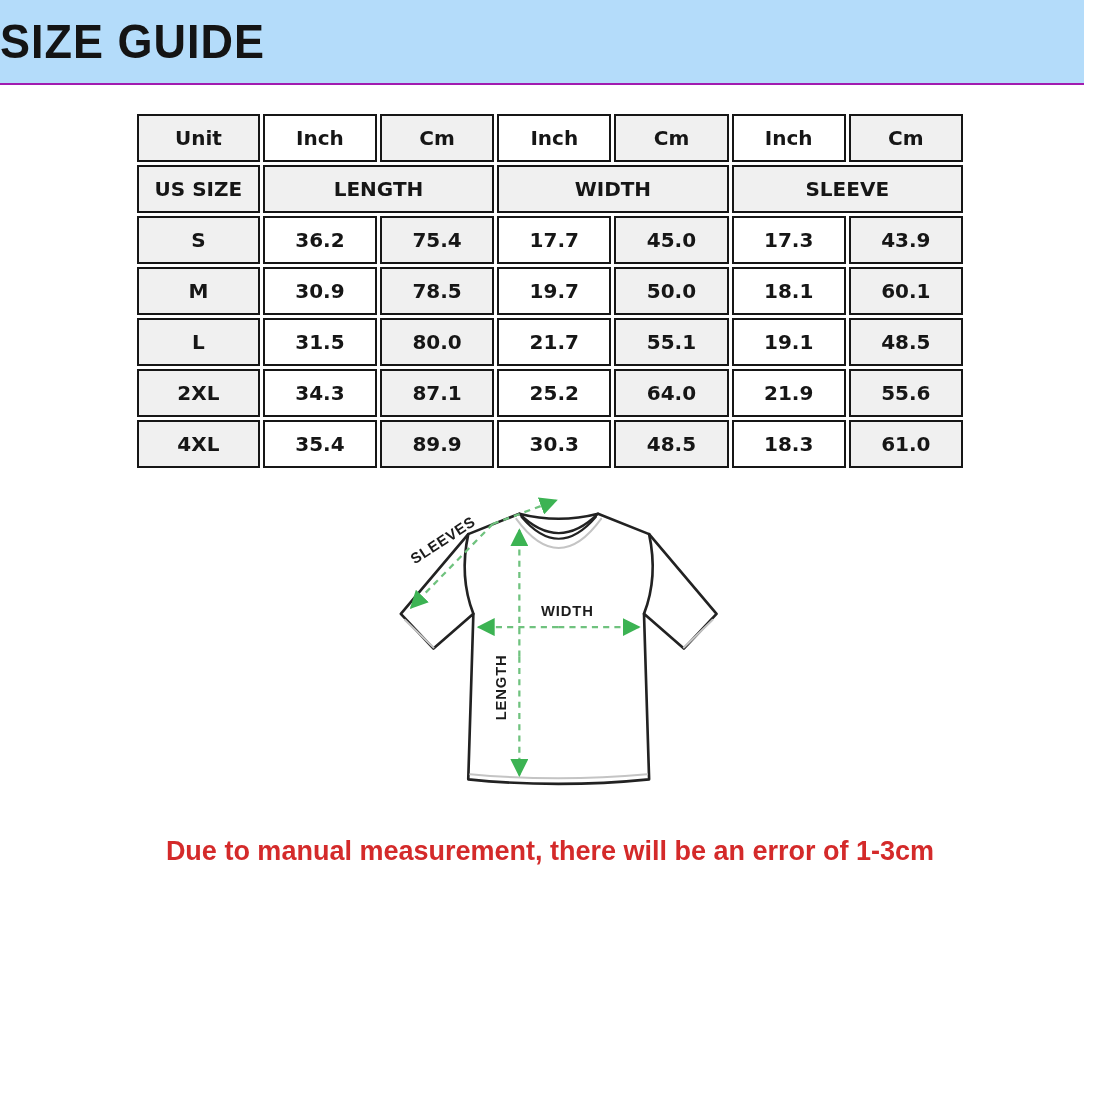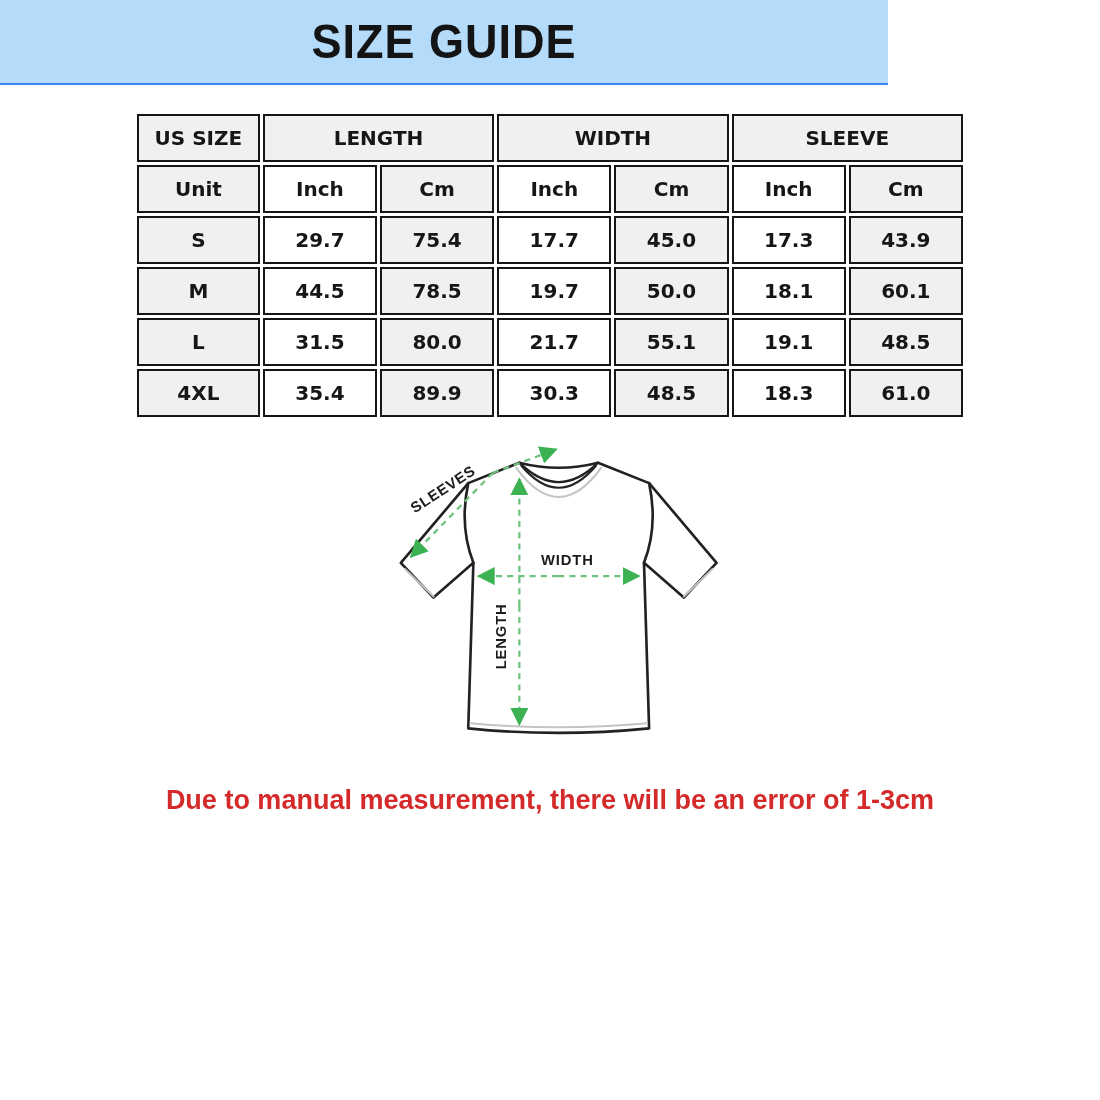--- a/index.html
+++ b/index.html
@@ -4,24 +4,24 @@
 <style>
   * { box-sizing: border-box; }
   html, body { margin: 0; padding: 0; }
   body {
     width: 1100px; height: 1100px; overflow: hidden;
     background: #ffffff;
     font-family: "DejaVu Sans", "Liberation Sans", sans-serif;
   }
   
   .banner {
-    width: 888px; height: 85px;
+    width: 1084px; height: 85px;
     background: #b4dcfa;
-    border-bottom: 2px solid #3b82f6;
-    display: flex; align-items: center; justify-content: center;
+    border-bottom: 2px solid #a21caf;
+    display: flex; align-items: center; 
   }
   .banner h1 {
     margin: 0; color: #141414;
     font-family: "Liberation Sans", sans-serif;
     font-weight: 800; font-size: 45px; letter-spacing: 1px;
     transform: scaleY(1.08);
   }
   
   .table-wrap { width: 1100px; display: flex; justify-content: center; }
   table.size-table {
@@ -66,62 +66,71 @@
       <col class="c-size">
         <col>
         <col>
         <col>
         <col>
         <col>
         <col>
     </colgroup>
     <thead>
       <tr>
-        <th class="shade">US SIZE</th>
-        <th class="shade" colspan="2">LENGTH</th>
-        <th class="shade" colspan="2">WIDTH</th>
-        <th class="shade" colspan="2">SLEEVE</th>
-      </tr>
-      <tr>
         <th class="shade">Unit</th>
         <th>Inch</th>
         <th class="shade">Cm</th>
         <th>Inch</th>
         <th class="shade">Cm</th>
         <th>Inch</th>
         <th class="shade">Cm</th>
       </tr>
+      <tr>
+        <th class="shade">US SIZE</th>
+        <th class="shade" colspan="2">LENGTH</th>
+        <th class="shade" colspan="2">WIDTH</th>
+        <th class="shade" colspan="2">SLEEVE</th>
+      </tr>
     </thead>
     <tbody>
       <tr>
         <td class="shade">S</td>
-        <td>29.7</td>
+        <td>36.2</td>
         <td class="shade">75.4</td>
         <td>17.7</td>
         <td class="shade">45.0</td>
         <td>17.3</td>
         <td class="shade">43.9</td>
       </tr>
       <tr>
         <td class="shade">M</td>
-        <td>44.5</td>
+        <td>30.9</td>
         <td class="shade">78.5</td>
         <td>19.7</td>
         <td class="shade">50.0</td>
         <td>18.1</td>
         <td class="shade">60.1</td>
       </tr>
       <tr>
         <td class="shade">L</td>
         <td>31.5</td>
         <td class="shade">80.0</td>
         <td>21.7</td>
         <td class="shade">55.1</td>
         <td>19.1</td>
         <td class="shade">48.5</td>
+      </tr>
+      <tr>
+        <td class="shade">2XL</td>
+        <td>34.3</td>
+        <td class="shade">87.1</td>
+        <td>25.2</td>
+        <td class="shade">64.0</td>
+        <td>21.9</td>
+        <td class="shade">55.6</td>
       </tr>
       <tr>
         <td class="shade">4XL</td>
         <td>35.4</td>
         <td class="shade">89.9</td>
         <td>30.3</td>
         <td class="shade">48.5</td>
         <td>18.3</td>
         <td class="shade">61.0</td>
       </tr>

